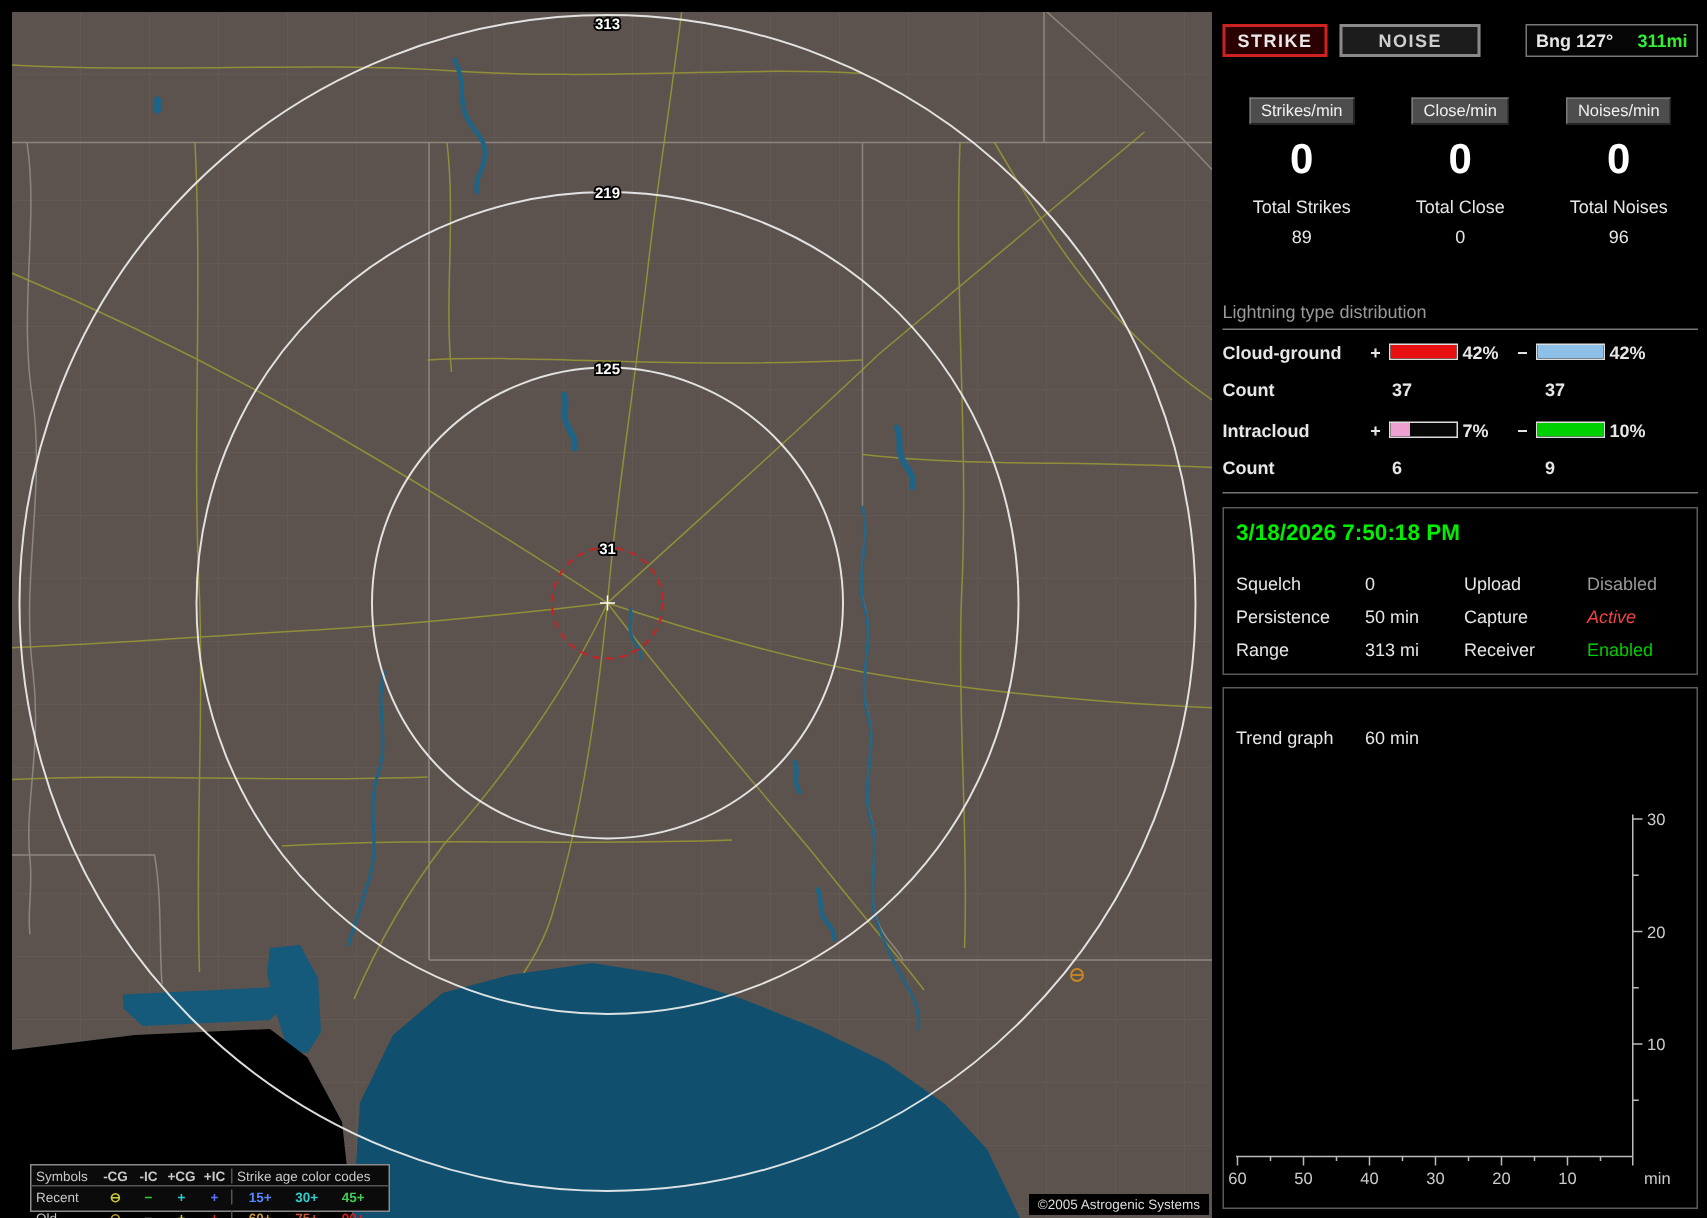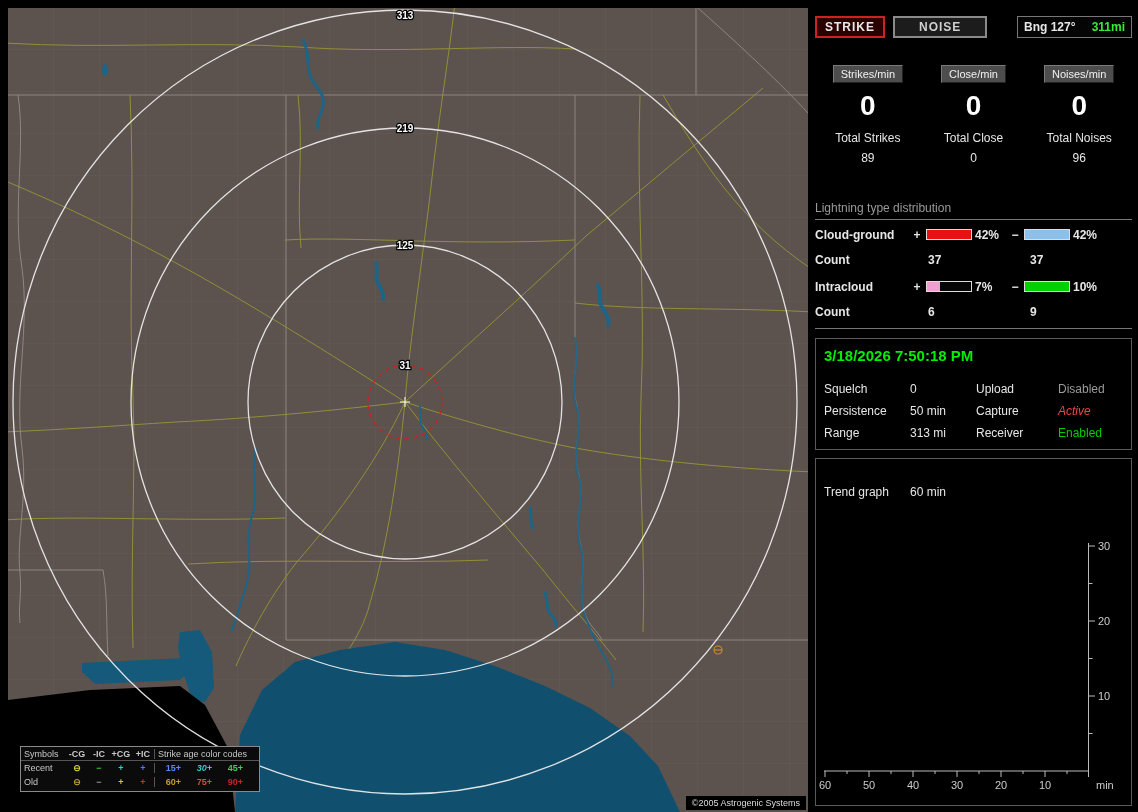--- a/index.html
+++ b/index.html
@@ -4,21 +4,21 @@
 <style>
   * { margin:0; padding:0; box-sizing:border-box; }
   html,body { width:1138px; height:812px; background:#000; overflow:hidden;
               font-family:"Liberation Sans",sans-serif; }
   body { position:relative; }
 
   
   #map-wrap { position:absolute; left:8px; top:8px; width:800px; height:804px; background:#0f766e; }
   #map-svg { display:block; }
 
-  #map-legend { position:absolute; left:12px; bottom:20px; width:240px; height:46px;
+  #map-legend { position:absolute; left:12px; bottom:4px; width:240px; height:32px;
     background:#0b0b0b; border:1px solid #8a8a8a; font-size:9px; color:#c8c8c8; }
   .lg-row { display:flex; align-items:center; height:14px; padding:0 3px; }
   .lg-head { border-bottom:1px solid #555; }
   .lg-label { width:42px; }
   .lg-sym { width:22px; text-align:center; font-weight:bold; }
   .lg-ages { flex:1; border-left:1px solid #555; padding-left:3px; display:flex; align-items:center; }
   .lg-age { width:31px; text-align:center; font-weight:bold; }
   .lg-age-head { white-space:nowrap; }
 
   #map-copyright { position:absolute; right:2px; bottom:2px; background:#000;
@@ -168,21 +168,21 @@
         </span>
     </div>
     <div class="lg-row">
       <span class="lg-label">Recent</span>
       <span class="lg-sym" style="color: rgb(204, 204, 51);">⊖</span>
       <span class="lg-sym" style="color: rgb(51, 204, 51);">−</span>
       <span class="lg-sym" style="color: rgb(51, 204, 204);">+</span>
       <span class="lg-sym" style="color: rgb(85, 119, 255);">+</span>
       <span class="lg-ages">
         <span class="lg-age" style="color: rgb(85, 136, 255);">15+</span>
-        <span class="lg-age" style="color: rgb(51, 204, 204); font-style: italic;">30+</span>
+        <span class="lg-age" style="color: rgb(51, 204, 204);">30+</span>
         <span class="lg-age" style="color: rgb(68, 204, 85);">45+</span>
       </span>
     </div>
     <div class="lg-row">
       <span class="lg-label">Old</span>
       <span class="lg-sym" style="color: rgb(187, 153, 51);">⊖</span>
       <span class="lg-sym" style="color: rgb(153, 153, 153);">−</span>
       <span class="lg-sym" style="color: rgb(204, 204, 51);">+</span>
       <span class="lg-sym" style="color: rgb(204, 51, 51);">+</span>
       <span class="lg-ages">

